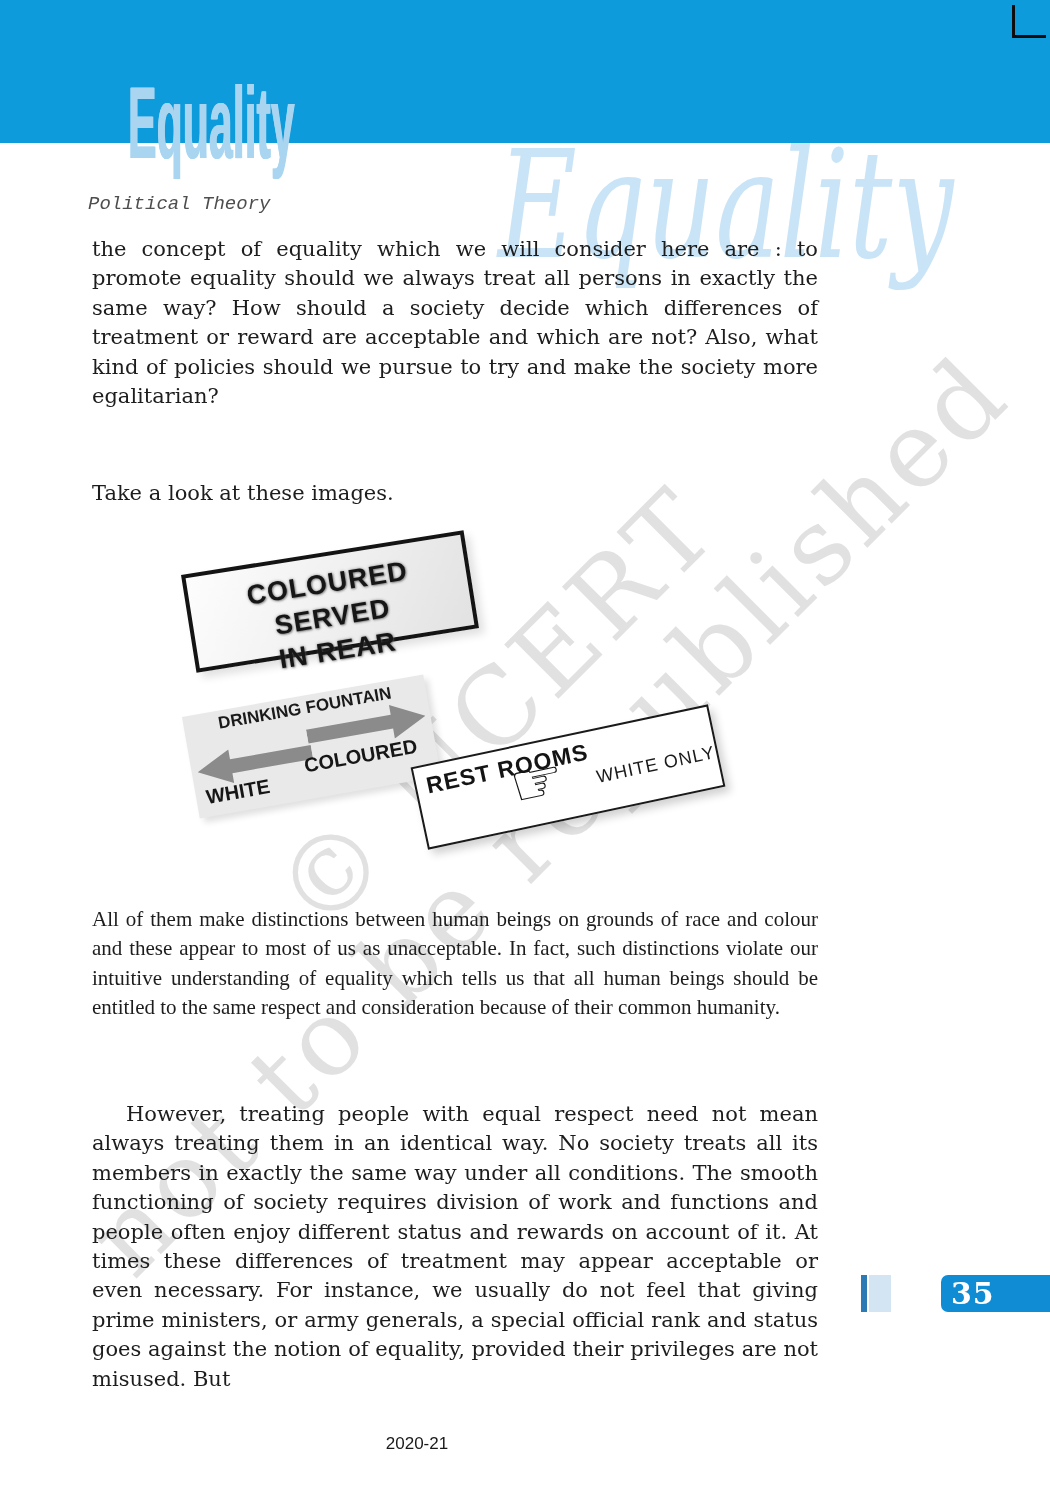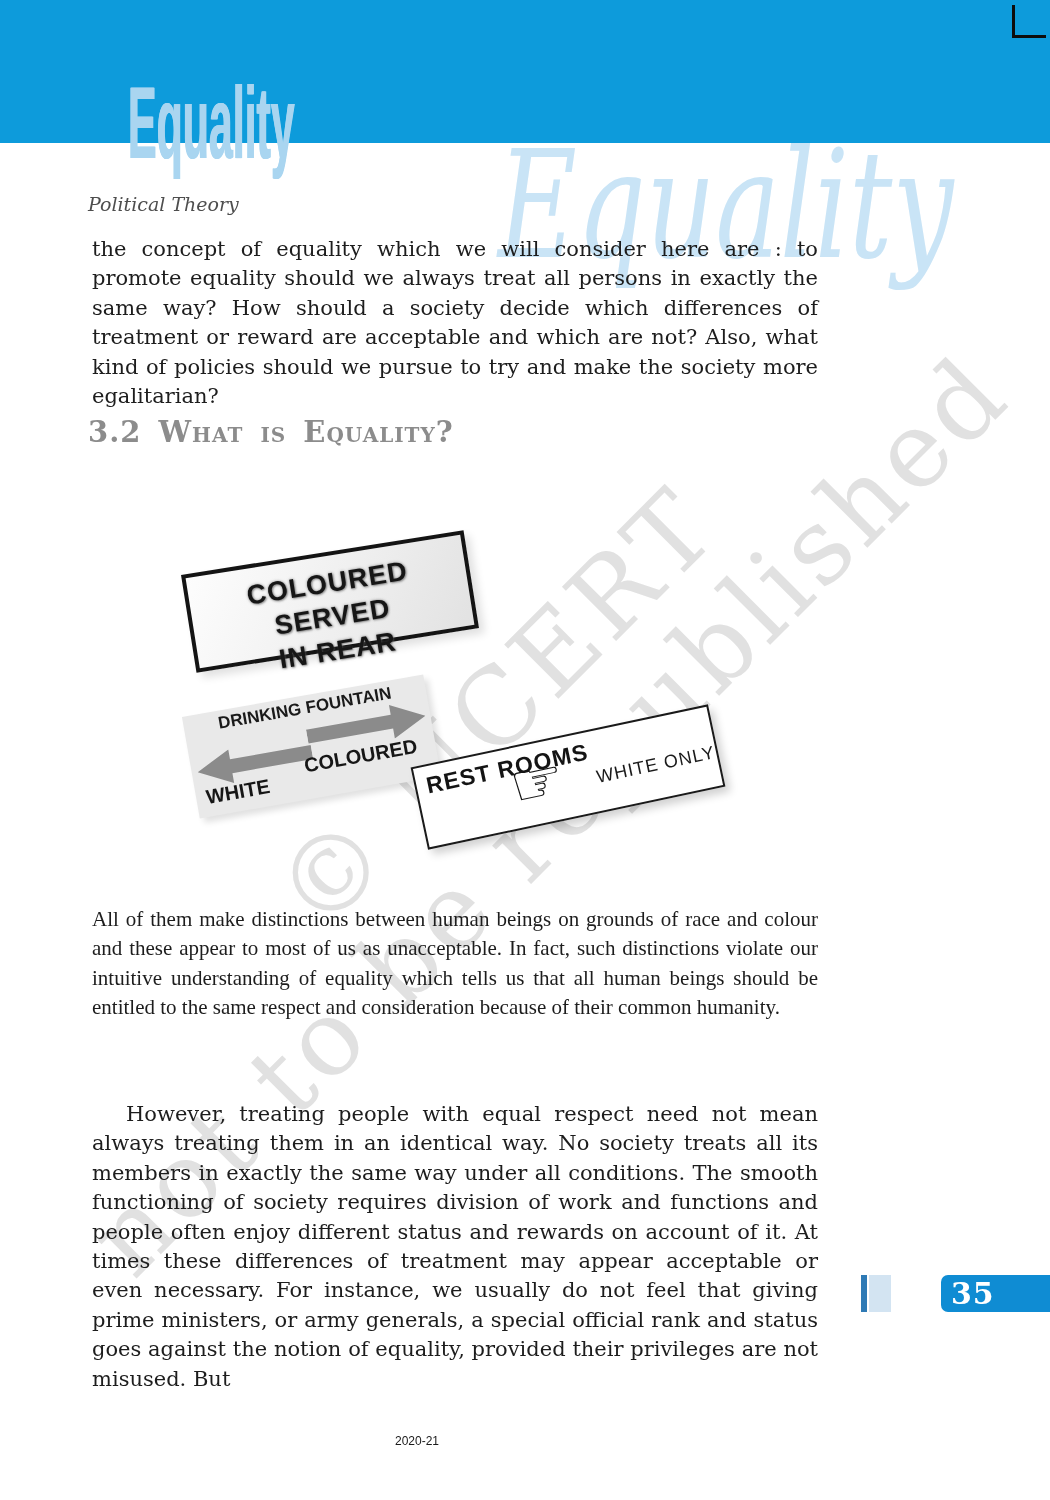--- a/index.html
+++ b/index.html
@@ -29,21 +29,21 @@
   }
   .chapter-title{
     position:absolute;z-index:2;left:128px;top:70px;
     font-family:"Liberation Sans",sans-serif;font-weight:bold;font-size:102px;line-height:1.05;
     color:#a9d5f0;white-space:nowrap;
     transform:scaleX(0.42);transform-origin:left top;
     text-shadow:1px 0 0 #a9d5f0,-1px 0 0 #a9d5f0;
   }
   .subtitle{
     position:absolute;z-index:2;left:88px;top:193px;
-    font-style:italic;font-size:19px;color:#4e4e4e;
+    font-style:italic;font-size:19px;color:#4e4e4e;font-family:Liberation Mono, monospace;
   }
   
   .body{
     position:absolute;z-index:2;left:88px;width:726px;margin:4px;
     font-size:21px;line-height:29.4px;color:#1d1d1d;text-align:justify;
   }
   .p1{top:231px;}
   .p2{top:901px;font-family:Liberation Serif, serif;}
   .p3{top:1096px;text-indent:34px;}
   .intro{top:475px;text-align:left;}
@@ -106,42 +106,42 @@
   .badge-bar{position:absolute;z-index:2;left:861px;top:1275px;width:6px;height:37px;background:#2e7ab5;}
   .badge-square{position:absolute;z-index:2;left:869px;top:1275px;width:22px;height:37px;background:#d3e4f2;}
   .badge-main{
     position:absolute;z-index:2;left:941px;top:1275px;width:157px;height:37px;background:#0f8cd3;
     color:#ffffff;font-family:"DejaVu Serif",serif;font-weight:bold;font-size:30px;
     line-height:37px;padding-left:10px;box-sizing:border-box;letter-spacing:1px;border-radius:7px;
   }
   
   .footer{
     position:absolute;z-index:2;left:0;top:1434px;width:834px;text-align:center;
-    font-family:"Liberation Sans",sans-serif;font-size:12px;color:#1a1a1a;
+    font-family:"Liberation Sans",sans-serif;font-size:17px;color:#1a1a1a;
   }
 </style>
 </head>
 <body>
 
 <div class="page">
 
   <div class="wm wm-ncert">© NCERT</div>
   <div class="wm wm-repub">not to be republished</div>
 
   <div class="script-wm">Equality</div>
 
   <div class="band"></div>
   <div class="corner-mark"></div>
 
   <div class="chapter-title">Equality</div>
   <div class="subtitle">Political Theory</div>
 
   <p class="body p1">the concept of equality which we will consider here are : to promote equality should we always treat all persons in exactly the same way? How should a society decide which differences of treatment or reward are acceptable and which are not?  Also, what kind of policies should we pursue to try and make the society more egalitarian?</p>
 
-  <h2 class="section-heading">3.2 What is Equality?</h2>
+  <p class="body intro">Take a look at these images.</p>
 
   <div class="sign sign1">
     <div class="sign1-line sign1-line1">COLOURED SERVED</div>
     <div class="sign1-line">IN REAR</div>
   </div>
 
   <div class="sign sign2">
     <div class="sign2-title">DRINKING FOUNTAIN</div>
     <svg class="arrow-svg arrow-left-svg" width="116" height="34" viewBox="0 0 116 34">
       <polygon points="116,10 34,10 34,0 0,17 34,34 34,24 116,24" fill="#8b8b8b"></polygon>

